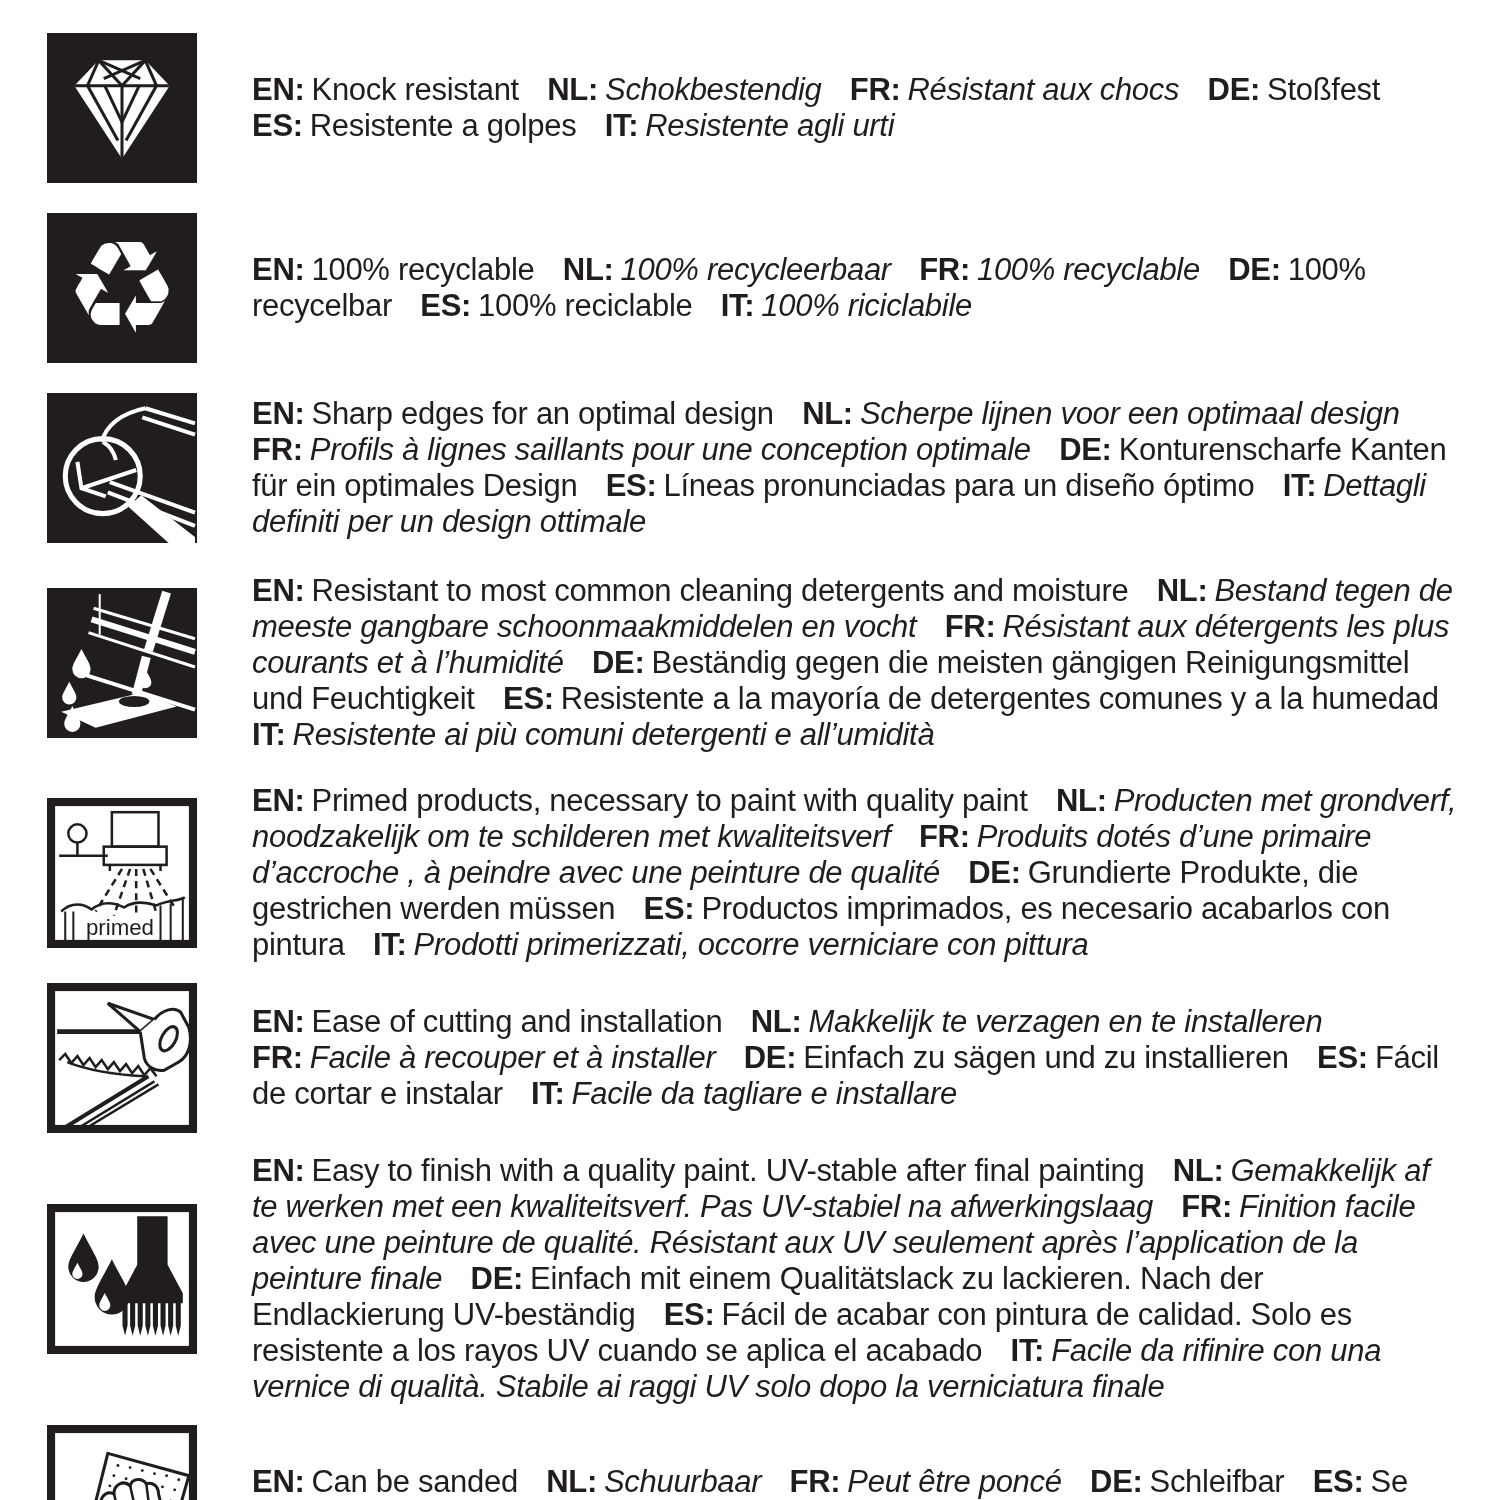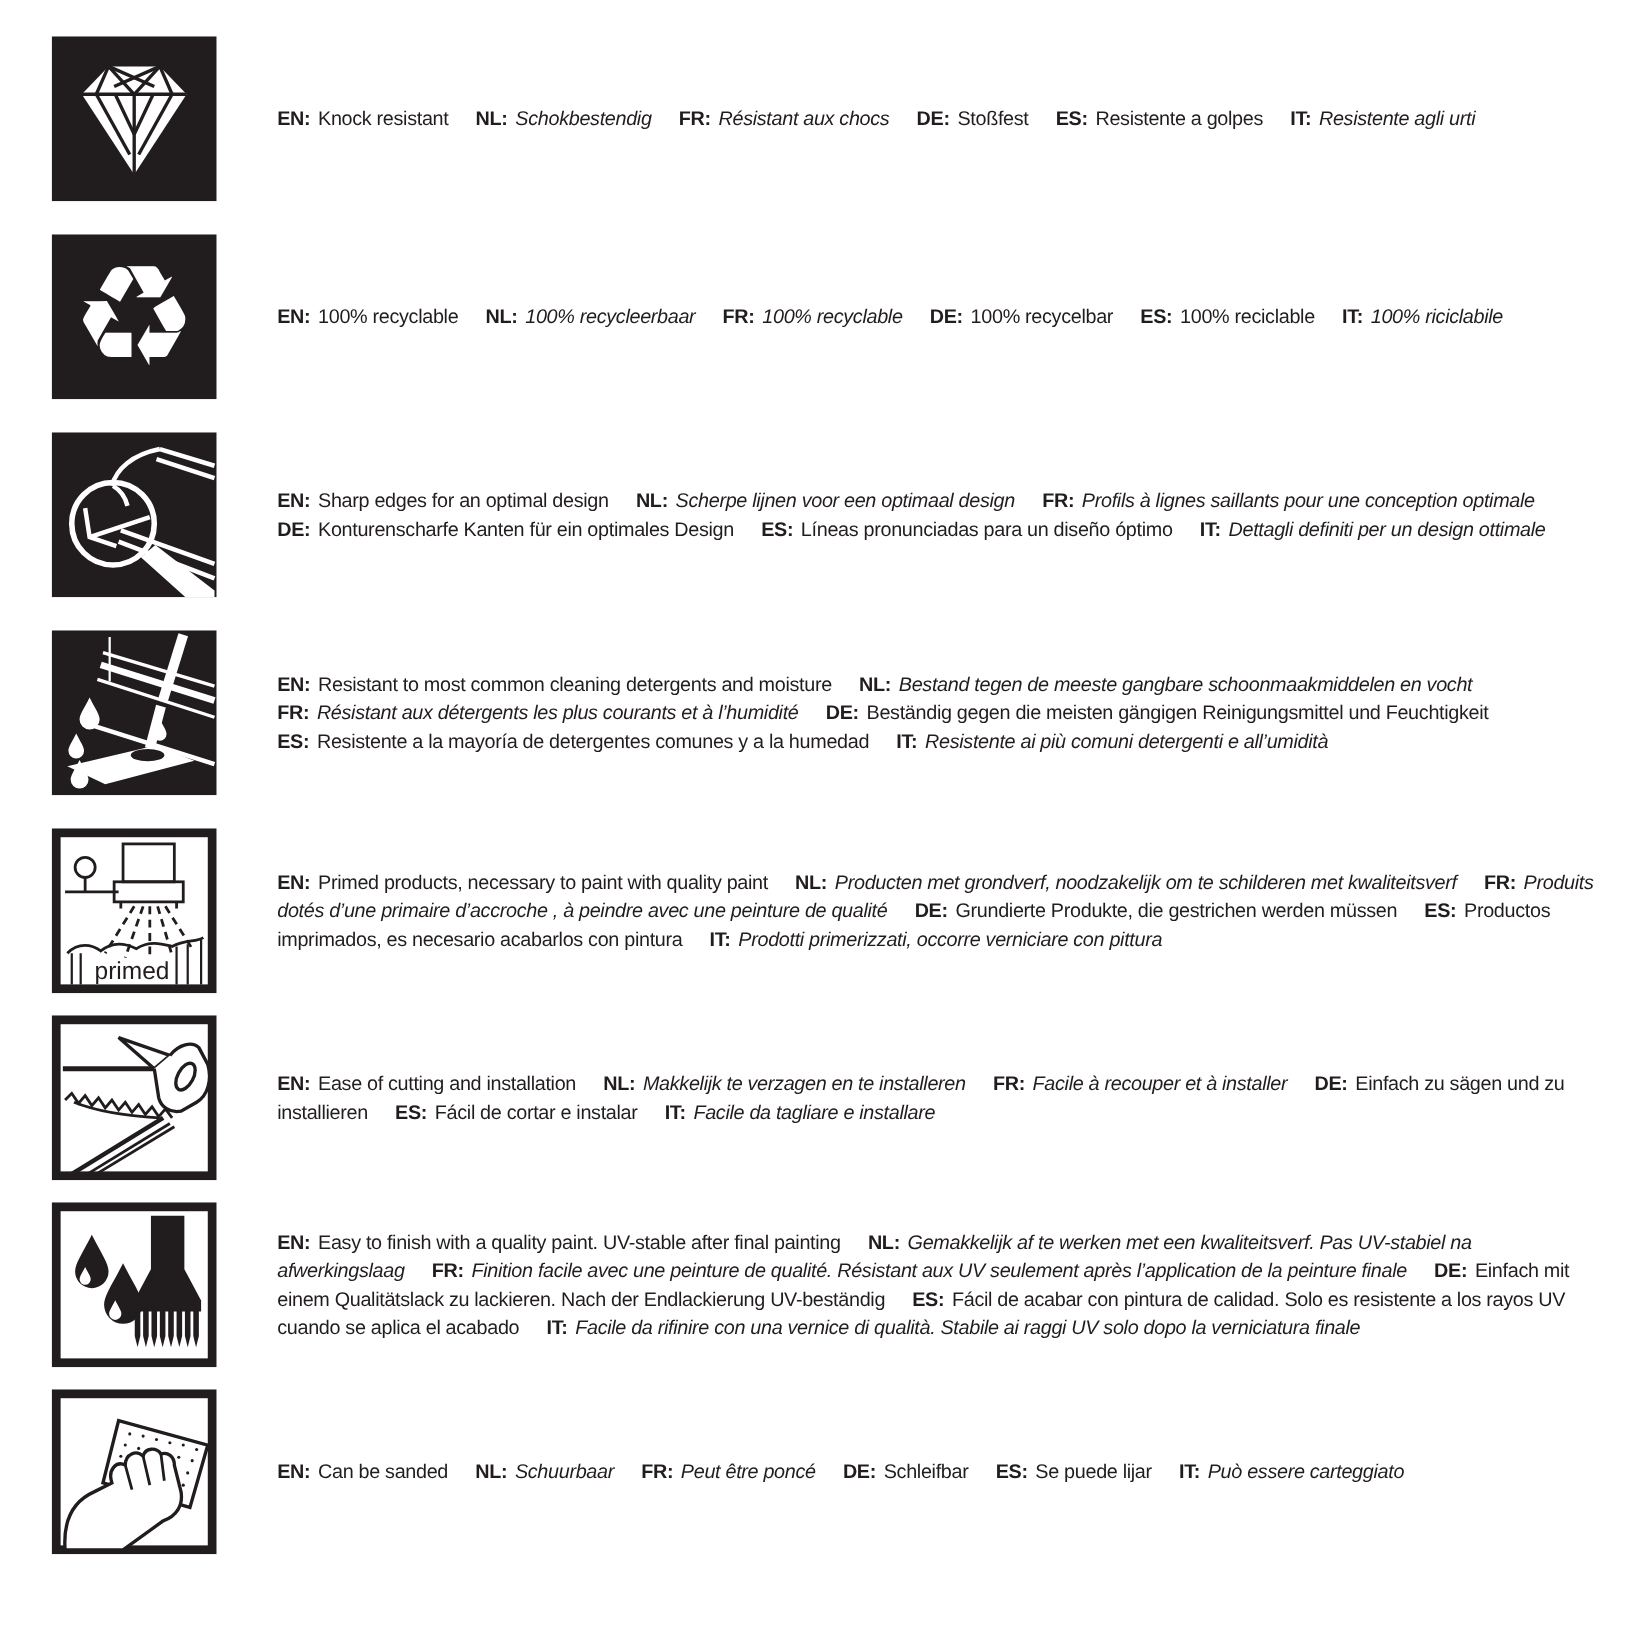--- a/index.html
+++ b/index.html
@@ -5,21 +5,21 @@
   html,body{margin:0;padding:0;}
   body{
     width:1500px;height:1500px;overflow:hidden;background:#ffffff;
     font-family:"Liberation Sans",sans-serif;color:#211d1e;
   }
   #sheet{box-sizing:border-box;width:1500px;height:1500px;padding:33px 38px 0 47px;}
   .row{display:flex;align-items:center;margin-bottom:30px;}
   .row:nth-child(n+5){margin-bottom:20px;}
   .iconbox{flex:0 0 150px;width:150px;height:150px;}
   .iconbox svg{display:block;width:150px;height:150px;}
-  .textcol{width:1220px;margin-left:55px;font-size:18px;line-height:26px;letter-spacing:-0.3px;}
+  .textcol{width:1220px;margin-left:55px;font-size:31px;line-height:36px;letter-spacing:-0.3px;}
   .lbl{font-weight:bold;margin-right:7px;white-space:nowrap;}
   .entry{margin-right:20px;}
   .entry.it .txt{font-style:italic;}
 </style>
 </head>
 <body>
 
 <div id="sheet">
     <div class="row">
       <div class="iconbox">

